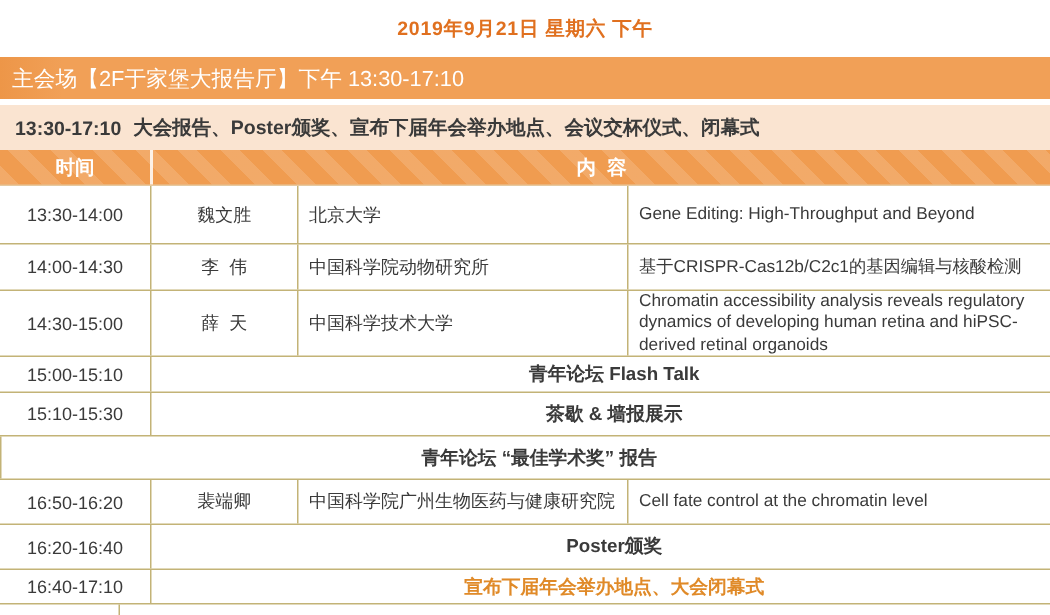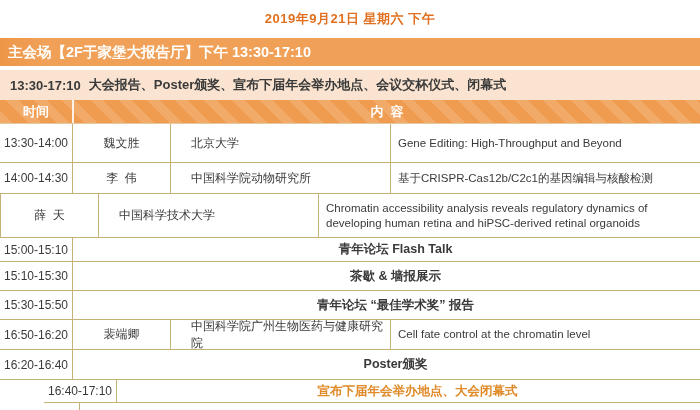--- a/index.html
+++ b/index.html
@@ -25,21 +25,21 @@
     height:38px;
     display:flex;align-items:center;justify-content:center;
     color:var(--title-orange);
     font-size:13px;font-weight:bold;
     letter-spacing:0.5px;
   }
 
   .session-banner{
     height:28px;
     background:linear-gradient(90deg,#ED9648 0%,var(--orange-banner) 6%,var(--orange-banner) 100%);
-    color:#ffffff;font-weight:bold;font-size:14.5px;
+    color:#ffffff;font-weight:normal;font-size:14.5px;
     display:flex;align-items:center;
     padding-left:8px;
   }
 
   .gap{height:4px;background:#ffffff;}
 
   .summary-row{
     height:30px;
     background:var(--peach);
     display:flex;align-items:center;
@@ -60,29 +60,29 @@
     height:24px;
     background:
       repeating-linear-gradient(45deg,rgba(255,255,255,0.14) 0 9px,rgba(255,255,255,0) 9px 20px),
       var(--orange-header);
     color:#ffffff;font-weight:bold;font-size:13px;
     border-bottom:1px solid #e6c9a0;
   }
   .head-row .c-time{justify-content:center;}
   .head-row .c-rest{flex:1;justify-content:center;border-left:2px solid rgba(255,255,255,0.85);white-space:pre;}
 
-  .c-time{width:72px;justify-content:center;white-space:pre;}
+  .c-time{width:100px;justify-content:center;white-space:pre;}
   .c-name{width:98px;justify-content:center;border-left:1px solid var(--border-tan);white-space:pre;}
-  .c-aff{width:220px;border-left:1px solid var(--border-tan);padding-left:20px;}
+  .c-aff{width:220px;border-left:1px solid var(--border-tan);padding-left:7px;}
   .c-title{flex:1;border-left:1px solid var(--border-tan);padding:2px 7px;font-size:11.5px;line-height:1.25;}
   .c-merged{flex:1;justify-content:center;border-left:1px solid var(--border-tan);font-weight:bold;font-size:12.5px;white-space:pre;padding-left:18px;}
 
   .h39{height:39px;} .h31{height:31px;} .h44{height:44px;}
   .h24{height:24px;} .h29{height:29px;} .h30{height:30px;}
-  .h23{height:23px;margin-left:44px;}
+  .h23{height:23px;}
 
   .highlight .c-merged{color:var(--highlight-orange);}
 
   .bottom-strip{
     height:7px;
     display:flex;
   }
   .bottom-strip .stub{width:80px;border-right:1px solid var(--border-tan);}
 </style>
 </head>
@@ -118,37 +118,37 @@
     </div>
 
     <div class="trow h31">
       <div class="c-time">14:00-14:30</div>
       <div class="c-name">李  伟</div>
       <div class="c-aff">中国科学院动物研究所</div>
       <div class="c-title">基于CRISPR-Cas12b/C2c1的基因编辑与核酸检测</div>
     </div>
 
     <div class="trow h44">
+      <div class="c-time">14:30-15:00</div>
       <div class="c-name">薛  天</div>
       <div class="c-aff">中国科学技术大学</div>
       <div class="c-title">Chromatin accessibility analysis reveals regulatory dynamics of developing human retina and hiPSC-derived retinal organoids</div>
     </div>
 
     <div class="trow h24">
       <div class="c-time">15:00-15:10</div>
       <div class="c-merged">青年论坛 Flash Talk</div>
     </div>
 
     <div class="trow h29">
       <div class="c-time">15:10-15:30</div>
       <div class="c-merged">茶歇 &amp; 墙报展示</div>
     </div>
 
     <div class="trow h29">
-      <div class="c-time">15:30-15:50</div>
       <div class="c-merged">青年论坛 “最佳学术奖” 报告</div>
     </div>
 
     <div class="trow h30">
       <div class="c-time">16:50-16:20</div>
       <div class="c-name">裴端卿</div>
       <div class="c-aff">中国科学院广州生物医药与健康研究院</div>
       <div class="c-title">Cell fate control at the chromatin level</div>
     </div>
 

